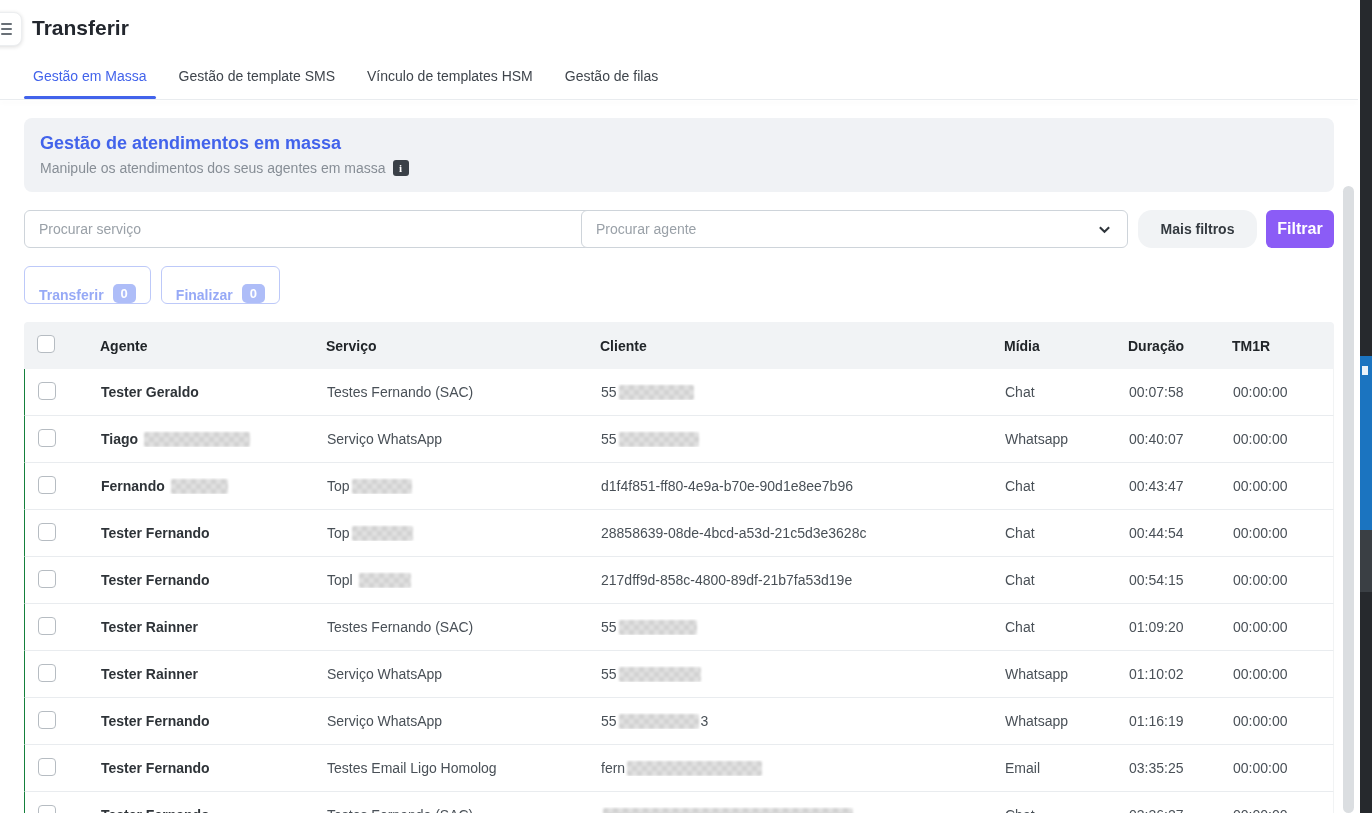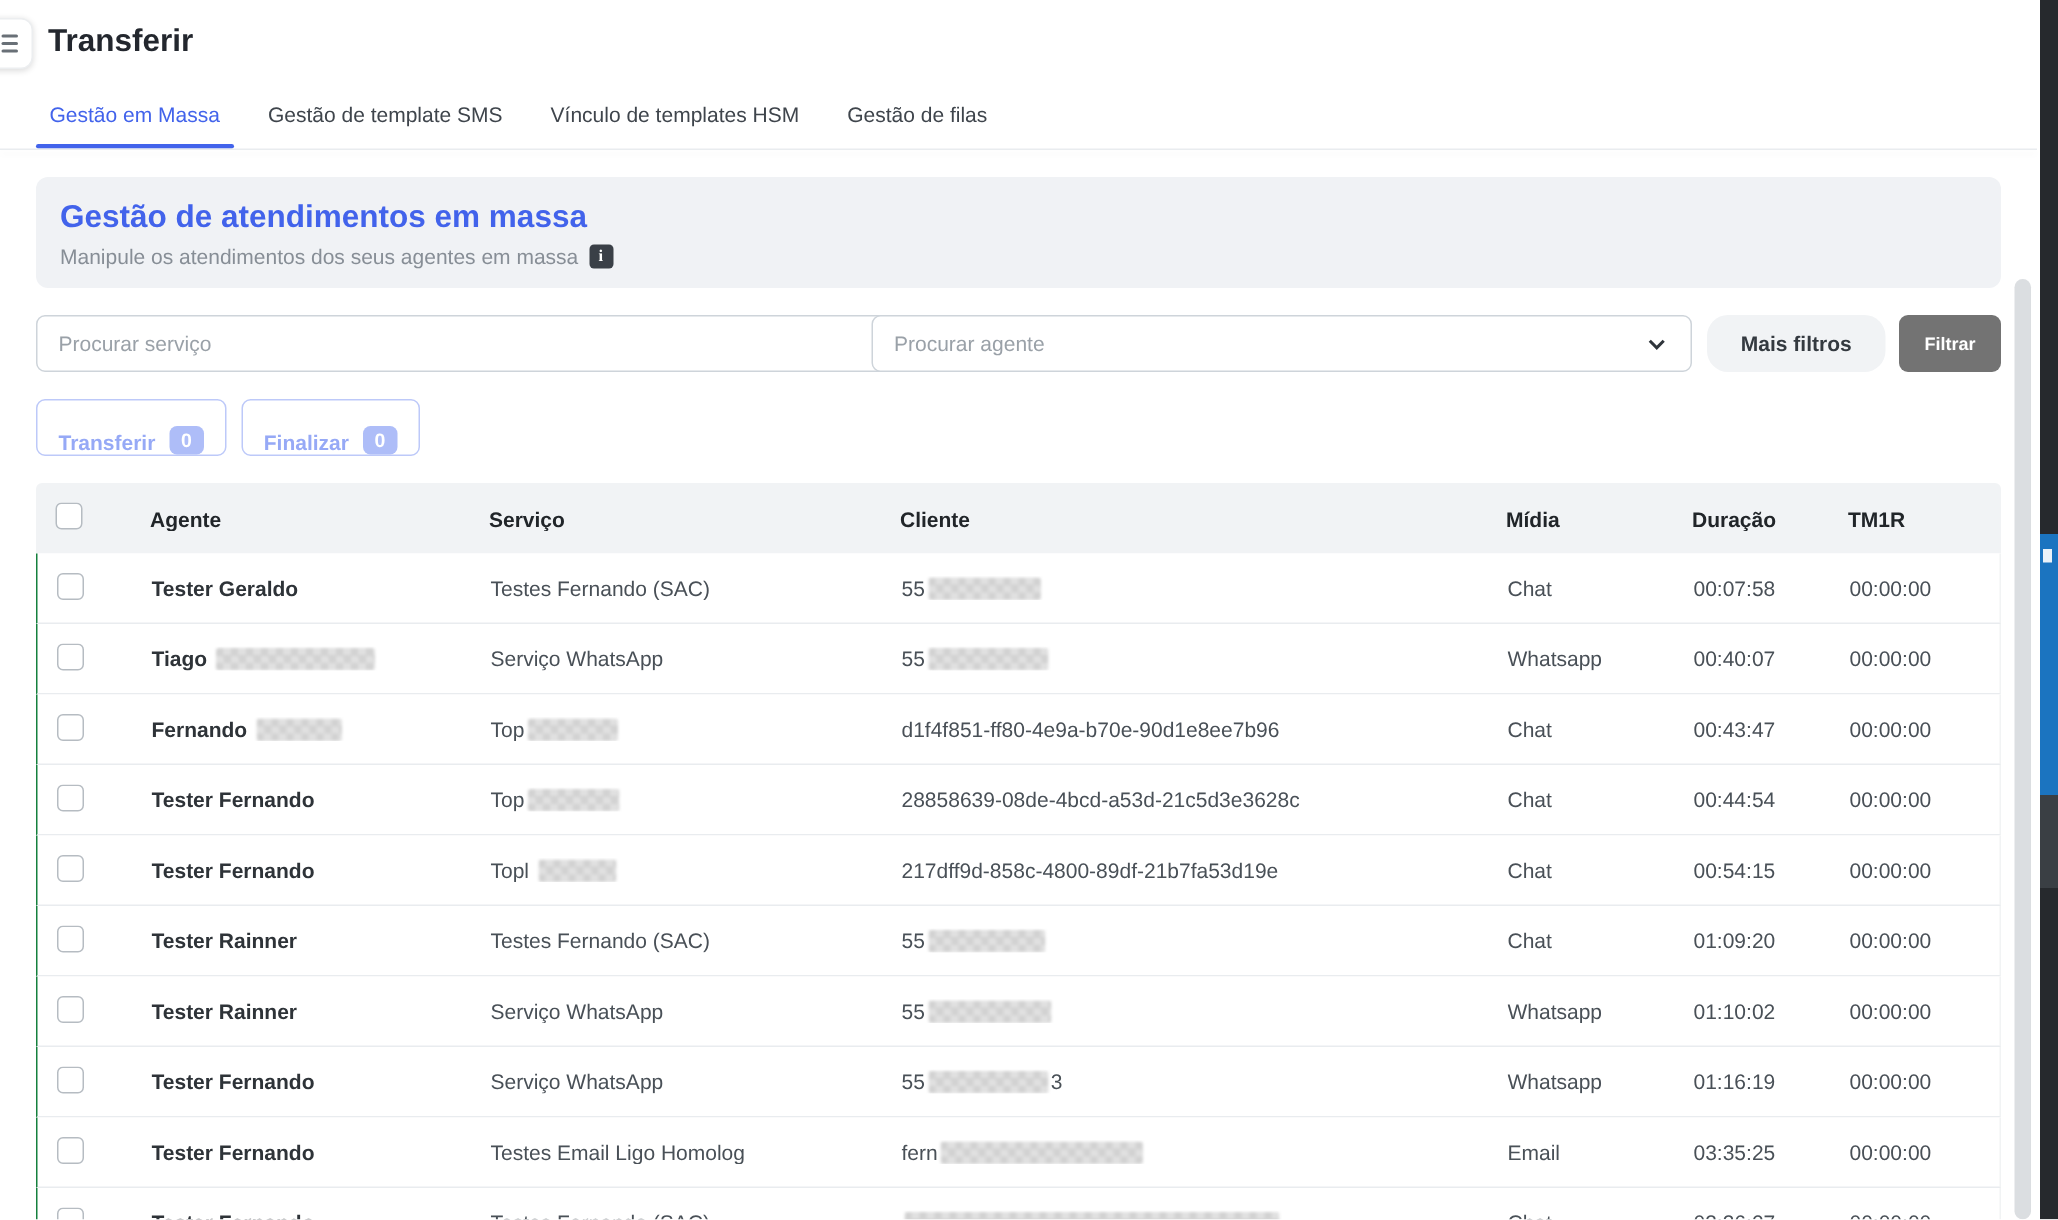--- a/index.html
+++ b/index.html
@@ -20,39 +20,39 @@
   .tab{background:none;border:none;font-family:"Liberation Sans",sans-serif;font-size:14px;
        color:#3f454c;padding:6px 9px 15px;position:relative;cursor:pointer;white-space:nowrap;}
   .tab.active{color:#4263eb;}
   .tab.active::after{content:"";position:absolute;left:0;right:0;bottom:0;height:3px;background:#4263eb;border-radius:2px;}
   .tabs-divider{position:absolute;left:0;top:99px;width:1358px;height:1px;background:#e9ecef;
        box-shadow:0 3px 4px rgba(0,0,0,.05);}
 
   
   .banner{position:absolute;left:24px;top:118px;width:1310px;height:74px;background:#f0f2f5;
        border-radius:8px;box-sizing:border-box;padding:15px 16px;}
-  .banner-title{margin:0 0 6px;font-size:21px;font-weight:700;color:#4263eb;}
+  .banner-title{margin:0 0 6px;font-size:18px;font-weight:700;color:#4263eb;}
   .banner-sub{font-size:14px;color:#878e96;display:flex;align-items:center;gap:7px;}
   .info-icon{display:inline-flex;width:16px;height:16px;background:#3a4047;color:#fff;border-radius:3px;
        align-items:center;justify-content:center;font-size:11px;font-weight:700;
        font-family:"Liberation Serif",serif;}
 
   
   .select{position:absolute;top:210px;height:38px;background:#fff;border:1px solid #ced4da;border-radius:6px;
        box-sizing:border-box;display:flex;align-items:center;justify-content:space-between;
        padding:0 16px 0 14px;cursor:pointer;}
   .select-service{left:24px;width:623px;}
   .select-agent{left:581px;width:547px;}
   .placeholder{color:#9aa1a8;font-size:14px;}
   .chev{width:13px;height:13px;stroke:#2f353b;stroke-width:2.2;fill:none;}
   .btn-more{position:absolute;left:1138px;top:210px;width:119px;height:38px;background:#f1f3f5;border:none;
        border-radius:14px;font-family:"Liberation Sans",sans-serif;font-size:14px;font-weight:700;
        color:#343a40;cursor:pointer;}
-  .btn-filter{position:absolute;left:1266px;top:210px;width:68px;height:38px;background:#737373;border:none;
-       border-radius:6px;font-family:"Liberation Sans",sans-serif;font-size:12px;font-weight:700;
+  .btn-filter{position:absolute;left:1266px;top:210px;width:68px;height:38px;background:#8b5cf6;border:none;
+       border-radius:6px;font-family:"Liberation Sans",sans-serif;font-size:16px;font-weight:700;
        color:#fff;cursor:pointer;}
 
   
   .bulk{position:absolute;left:24px;top:266px;display:flex;gap:10px;}
   .btn-bulk{height:38px;background:#fff;border:1px solid #bdc9f9;border-radius:6px;padding:0 14px;
        display:flex;align-items:flex-end;gap:9px;font-family:"Liberation Sans",sans-serif;font-size:14px;
        font-weight:700;color:#96a9f6;cursor:pointer;}
   .badge{background:#aebdf8;color:#fff;border-radius:5px;font-size:13px;font-weight:700;padding:2px 8px;}
 
   

